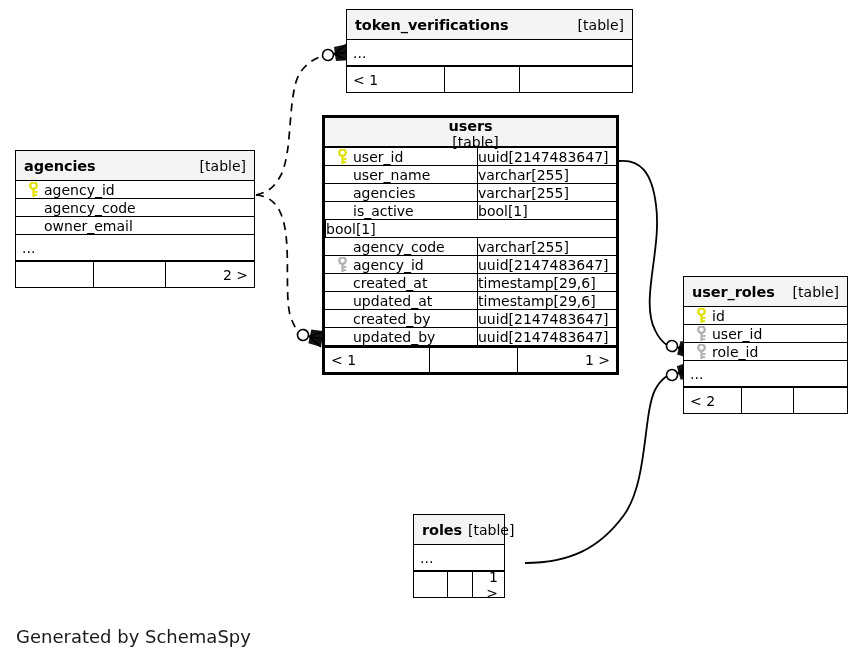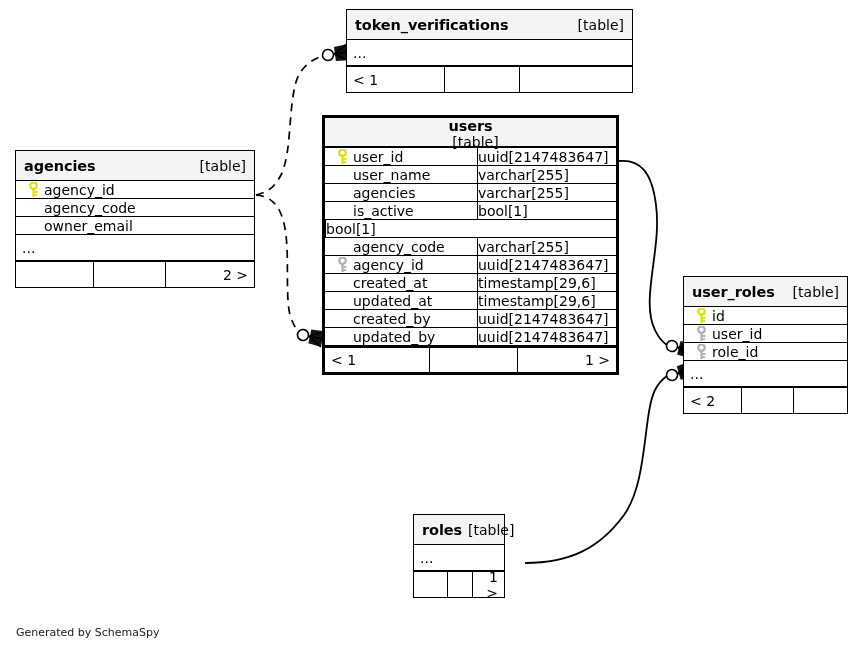--- a/index.html
+++ b/index.html
@@ -123,21 +123,21 @@
     border-left: 1px solid #000000;
     overflow: hidden;
   }
   .fcell:first-child { border-left: none; }
   .fcell.left { justify-content: flex-start; }
   .fcell.right { justify-content: flex-end; }
   .caption {
     position: absolute;
     left: 16px;
     top: 626px;
-    font-size: 11px;
+    font-size: 18px;
     color: #1a1a1a;
     white-space: nowrap;
   }
   
   #tbl-token_verifications { left: 346px; top: 9px;  width: 287px; }
   #tbl-agencies            { left: 15px;  top: 150px; width: 240px; }
   #tbl-users               { left: 322px; top: 115px; width: 297px; }
   #tbl-user_roles          { left: 683px; top: 276px; width: 165px; }
   #tbl-roles               { left: 413px; top: 514px; width: 92px; text-align: right; }
 </style>

